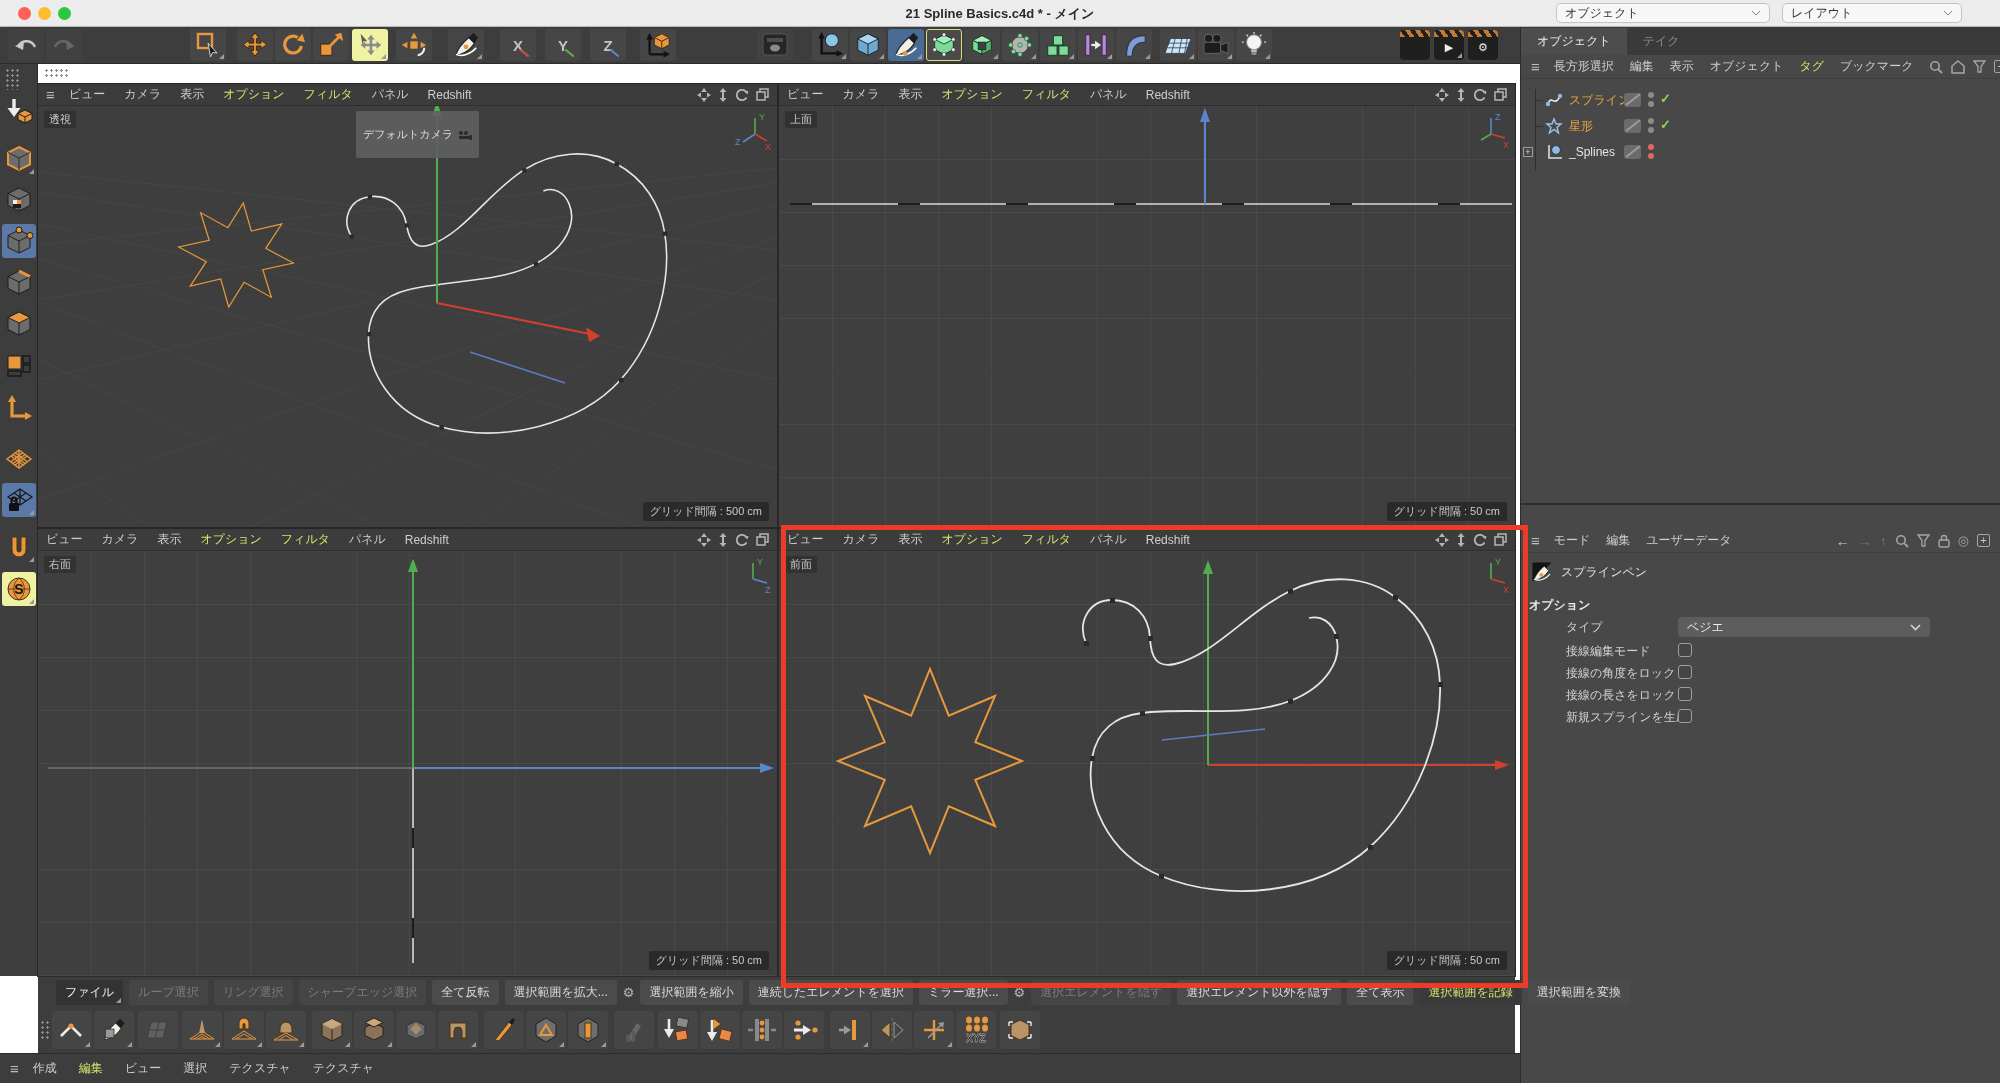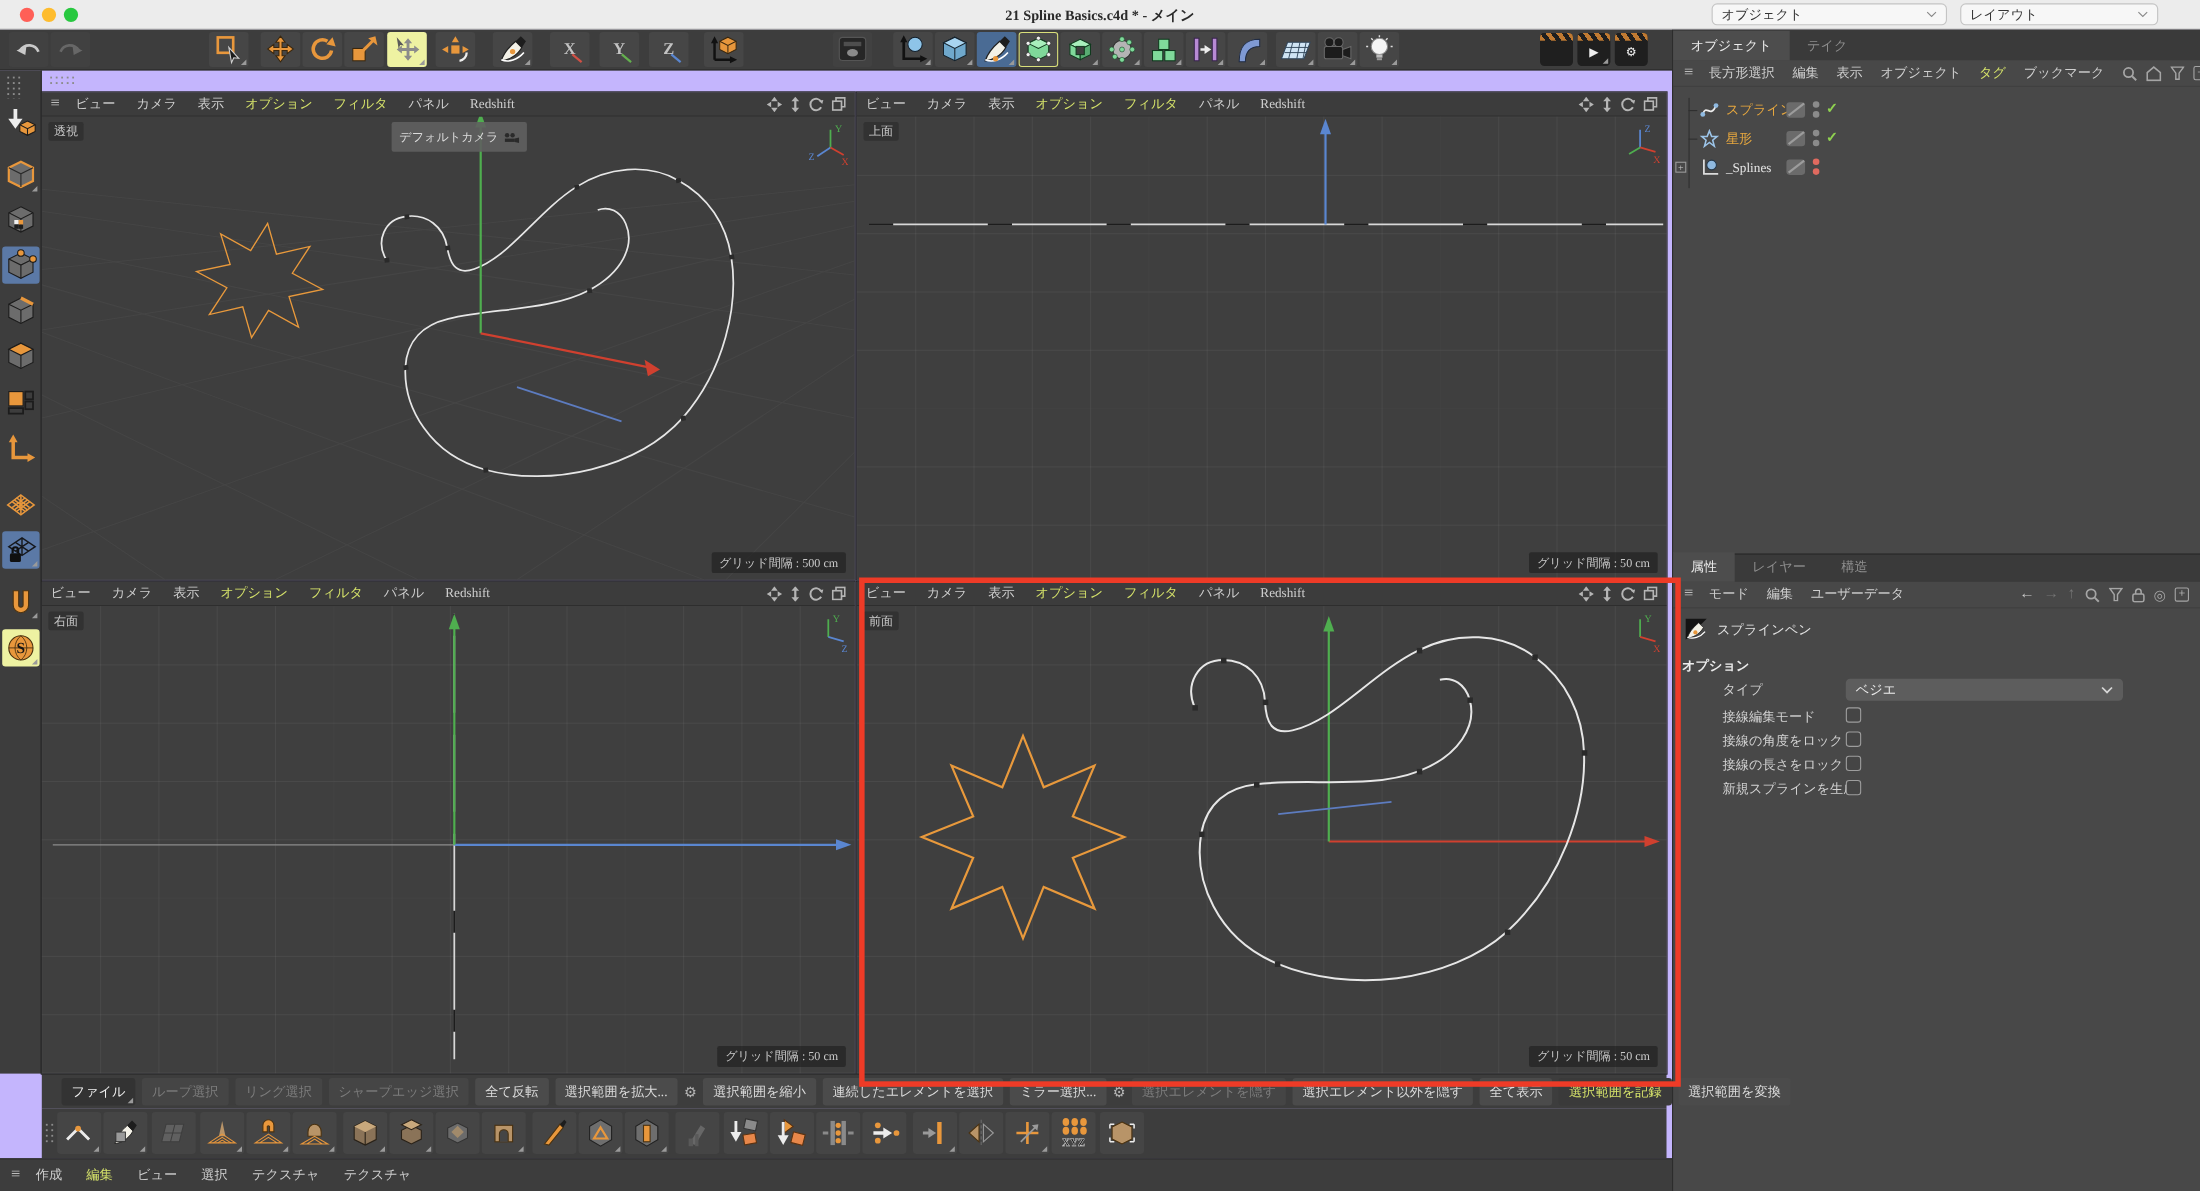--- a/index.html
+++ b/index.html
@@ -1,18 +1,18 @@
 <!DOCTYPE html>
 <html><head>
 <meta charset="utf-8">
 <style>
   html,body{margin:0;padding:0;background:#141414;}
   *{box-sizing:border-box;}
-  #root{position:relative;width:2000px;height:1083px;background:#c4b5fd;overflow:hidden;
-        font-family:Liberation Serif, serif;color:#d6d6d6;}
+  #root{position:relative;width:2000px;height:1083px;background:#ffffff;overflow:hidden;
+        font-family:Liberation Sans, sans-serif;color:#d6d6d6;}
   .abs{position:absolute;}
 
   
   .titlebar{position:absolute;left:0;top:0;width:2000px;height:27px;background:#ececec;
             border-bottom:1px solid #b9b9b9;}
   .tlight{position:absolute;top:7px;width:13px;height:13px;border-radius:50%;}
   .title-text{position:absolute;left:0;right:0;top:5px;text-align:center;font-size:13px;
               font-weight:bold;color:#2a2a2a;}
   .tb-select{position:absolute;top:3px;height:20px;background:#f7f7f7;border:1px solid #c4c4c4;
              border-radius:5px;font-size:12px;color:#333;display:flex;align-items:center;
@@ -58,21 +58,21 @@
       linear-gradient(rgba(0,0,0,.10) 1px,transparent 1px),
       linear-gradient(90deg,rgba(0,0,0,.10) 1px,transparent 1px),
       linear-gradient(rgba(255,255,255,.05) 1px,transparent 1px),
       linear-gradient(90deg,rgba(255,255,255,.05) 1px,transparent 1px);
       background-size:265px 265px,265px 265px,53px 53px,53px 53px;}
   .vp-label{position:absolute;top:5px;left:6px;font-size:11px;color:#c9c9c9;
             background:rgba(25,25,25,.35);padding:1px 5px;border-radius:2px;}
   .grid-chip{position:absolute;bottom:6px;right:8px;font-size:11px;color:#c9c9c9;
              background:rgba(25,25,25,.55);padding:2px 7px;border-radius:2px;}
   .cam-chip{position:absolute;top:5px;left:318px;font-size:11px;color:#dcdcdc;
-            background:rgba(95,95,95,.9);padding:6px 7px;border-radius:2px;display:flex;gap:5px;align-items:center;}
+            background:rgba(95,95,95,.9);padding:16px 7px;border-radius:2px;display:flex;gap:5px;align-items:center;}
   .gizmo{position:absolute;top:4px;right:6px;}
   .vpsvg{position:absolute;left:0;top:0;}
 
   
   .rpanel{position:absolute;left:1520px;top:27px;width:480px;height:1056px;background:#484848;
           border-left:1px solid #2c2c2c;}
   .om-tabs{position:absolute;left:0;top:0;right:0;height:28px;background:#3a3a3a;
            display:flex;align-items:flex-end;}
   .om-tab{font-size:12px;padding:5px 16px;}
   .om-tab.on{background:#4d4d4d;color:#ececec;}
@@ -782,25 +782,20 @@
         <circle cx="11" cy="7" r="4.4" fill="#8fb9e0" stroke="#26384a"></circle>
       </svg>
       <span class="om-name-white" style="margin-left:6px">_Splines</span>
       <span style="position:absolute;left:103px" class="slashbox"></span>
       <span style="position:absolute;left:127px;top:5px" class="dot red"></span>
       <span style="position:absolute;left:127px;top:14px" class="dot red"></span>
     </div>
 
     <div style="position:absolute;left:0;top:476px;width:480px;height:2px;background:#2e2e2e"></div>
 
-    <div style="position:absolute;left:0;top:478px;width:480px;height:24px;background:#3a3a3a;display:flex;align-items:flex-end">
-      <span class="om-tab on">属性</span>
-      <span class="om-tab off">レイヤー</span>
-      <span class="om-tab off">構造</span>
-    </div>
     <div class="pmenu" style="top:502px">
       <span class="burger">≡</span>
       <span class="mi">モード</span>
       <span class="mi">編集</span>
       <span class="mi">ユーザーデータ</span>
       <span class="picons" style="font-size:14px">
         <span style="color:#cfcfcf">←</span>
         <span style="color:#757575">→</span>
         <span style="color:#757575">↑</span>
         <svg width="14" height="14">

